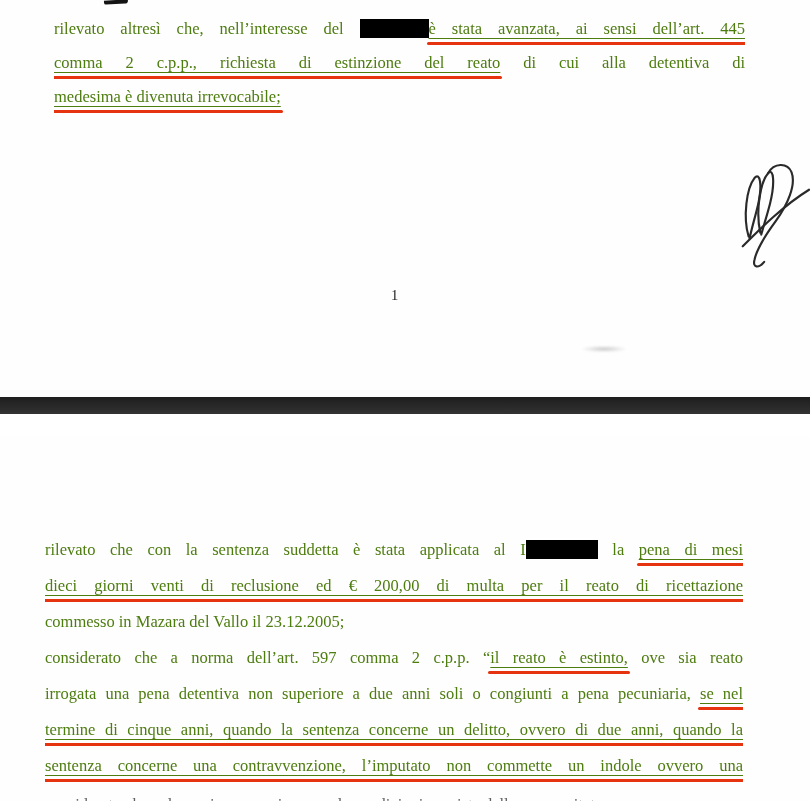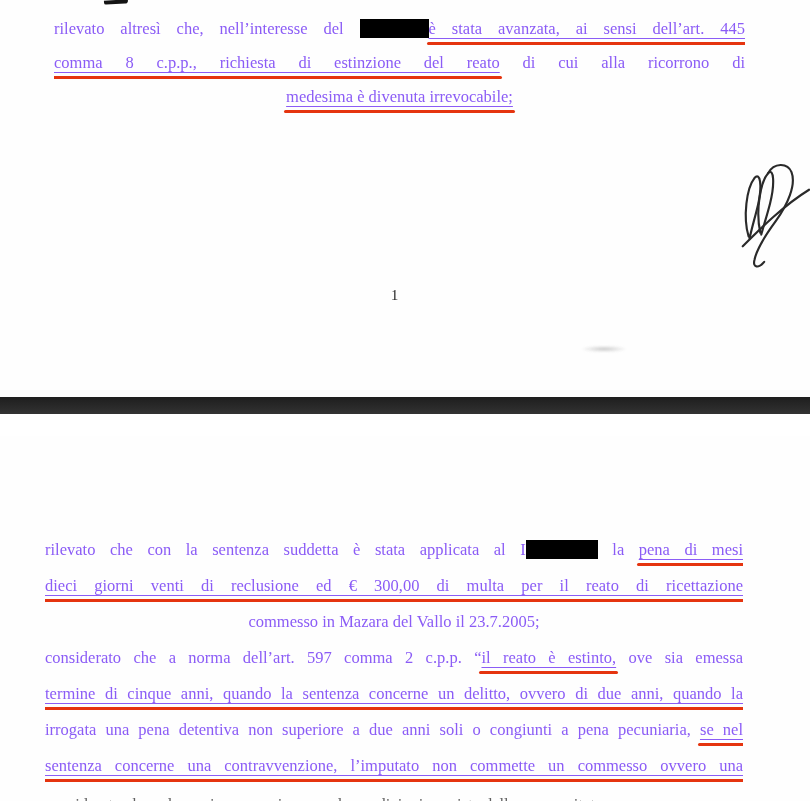--- a/index.html
+++ b/index.html
@@ -7,28 +7,28 @@
     font-family:"Liberation Serif", serif; }
   .stage { position:relative; width:810px; height:801px; background:#ffffff; }
 
   .page { position:absolute; left:0; width:810px; background:#fefefe; }
   #page1 { top:0; height:397px; }
   #page2 { top:414px; height:387px;margin-top:22px; }
 
   .divider { position:absolute; left:0; top:397px; width:810px; height:17px;
     background:linear-gradient(180deg,#1e1e1e 0%,#2a2a2a 60%,#333333 100%); }
 
-  .doc { position:absolute; color:#8b5cf6; font-size:16.5px; }
+  .doc { position:absolute; color:#4d7c0f; font-size:16.5px; }
   #doc1 { left:54px; top:12px; width:691px; }
   #doc2 { left:45px; top:96px; width:698px; }
   #doc1 .line { height:34px; line-height:34px; }
   #doc2 .line { height:36px; line-height:36px; }
 
   .line { position:relative; overflow:hidden; text-align:justify; }
-  .line.lastline { text-align:center; }
+  .line.lastline { text-align:left; }
   .just::after { content:""; display:inline-block; width:100%; height:0; }
 
   .seg { position:relative; }
   .i { }
   .u { text-decoration:underline; text-decoration-thickness:1.3px; text-underline-offset:4px; }
   .r::after { content:""; position:absolute; left:-2px; right:-2px; bottom:-7px;
     height:3.4px; background:#e5340f; border-radius:2px; }
 
   .redact { display:inline-block; height:19px; background:#000;
     vertical-align:-3.5px; }
@@ -51,44 +51,44 @@
 </style>
 </head>
 <body>
 
 <div class="stage">
 
   <div class="page" id="page1">
     <div class="cutoff-mark"></div>
     <div class="doc" id="doc1">
         <div class="line just"><span class="seg">rilevato altresì che, nell’interesse del </span><span class="redact" style="width: 69px;"></span><span class="seg u r">è stata avanzata, ai sensi dell’art. 445</span></div>
-        <div class="line just"><span class="seg u r">comma 8 c.p.p., richiesta di estinzione del reato</span><span class="seg"> di cui alla ricorrono di</span></div>
+        <div class="line just"><span class="seg u r">comma 2 c.p.p., richiesta di estinzione del reato</span><span class="seg"> di cui alla detentiva di</span></div>
         <div class="line lastline"><span class="seg u r">medesima è divenuta irrevocabile;</span></div>
       </div>
     <div class="pagenum">1</div>
     <div class="smudge"></div>
     <div class="signature">
       <svg viewBox="0 0 80 120" xmlns="http://www.w3.org/2000/svg" fill="none" stroke="#2a2a2a" stroke-width="2.2" stroke-linecap="round">
         <path d="M16,78 C10,58 14,28 22,18 C28,11 30,26 26,44 C23,57 19,70 17,80"></path>
         <path d="M28,74 C23,52 28,22 36,13 C42,7 43,24 38,44 C35,56 31,68 29,76"></path>
         <path d="M36,13 C42,2 56,2 60,12 C65,25 56,45 44,62 C33,77 24,92 22,102 C20,110 26,111 32,104"></path>
         <path d="M10,88 C28,70 52,46 78,30"></path>
       </svg>
     </div>
   </div>
 
   <div class="divider"></div>
 
   <div class="page" id="page2">
     <div class="doc" id="doc2">
         <div class="line just"><span class="seg">rilevato che con la sentenza suddetta è stata applicata al I</span><span class="redact" style="width: 72px;"></span><span class="seg"> la </span><span class="seg u r">pena di mesi</span></div>
-        <div class="line just"><span class="seg u r">dieci giorni venti di reclusione ed € 300,00 di multa per il reato di ricettazione</span></div>
-        <div class="line lastline"><span class="seg">commesso in Mazara del Vallo il 23.7.2005;</span></div>
-        <div class="line just"><span class="seg">considerato che a norma dell’art. 597 comma 2 c.p.p. “</span><span class="seg i u r">il reato è estinto,</span><span class="seg i"> ove sia emessa</span></div>
+        <div class="line just"><span class="seg u r">dieci giorni venti di reclusione ed € 200,00 di multa per il reato di ricettazione</span></div>
+        <div class="line lastline"><span class="seg">commesso in Mazara del Vallo il 23.12.2005;</span></div>
+        <div class="line just"><span class="seg">considerato che a norma dell’art. 597 comma 2 c.p.p. “</span><span class="seg i u r">il reato è estinto,</span><span class="seg i"> ove sia reato</span></div>
+        <div class="line just"><span class="seg i">irrogata una pena detentiva non superiore a due anni soli o congiunti a pena pecuniaria, </span><span class="seg i u r">se nel</span></div>
         <div class="line just"><span class="seg i u r">termine di cinque anni, quando la sentenza concerne un delitto, ovvero di due anni, quando la</span></div>
-        <div class="line just"><span class="seg i">irrogata una pena detentiva non superiore a due anni soli o congiunti a pena pecuniaria, </span><span class="seg i u r">se nel</span></div>
-        <div class="line just"><span class="seg i u r">sentenza concerne una contravvenzione, l’imputato non commette un commesso ovvero una</span></div>
+        <div class="line just"><span class="seg i u r">sentenza concerne una contravvenzione, l’imputato non commette un indole ovvero una</span></div>
       </div>
   </div>
 
   <div class="clipped-line">considerato che nel caso in esame ricorrono le condizioni previste dalla norma citata</div>
 
 </div>
 
 </body></html>

